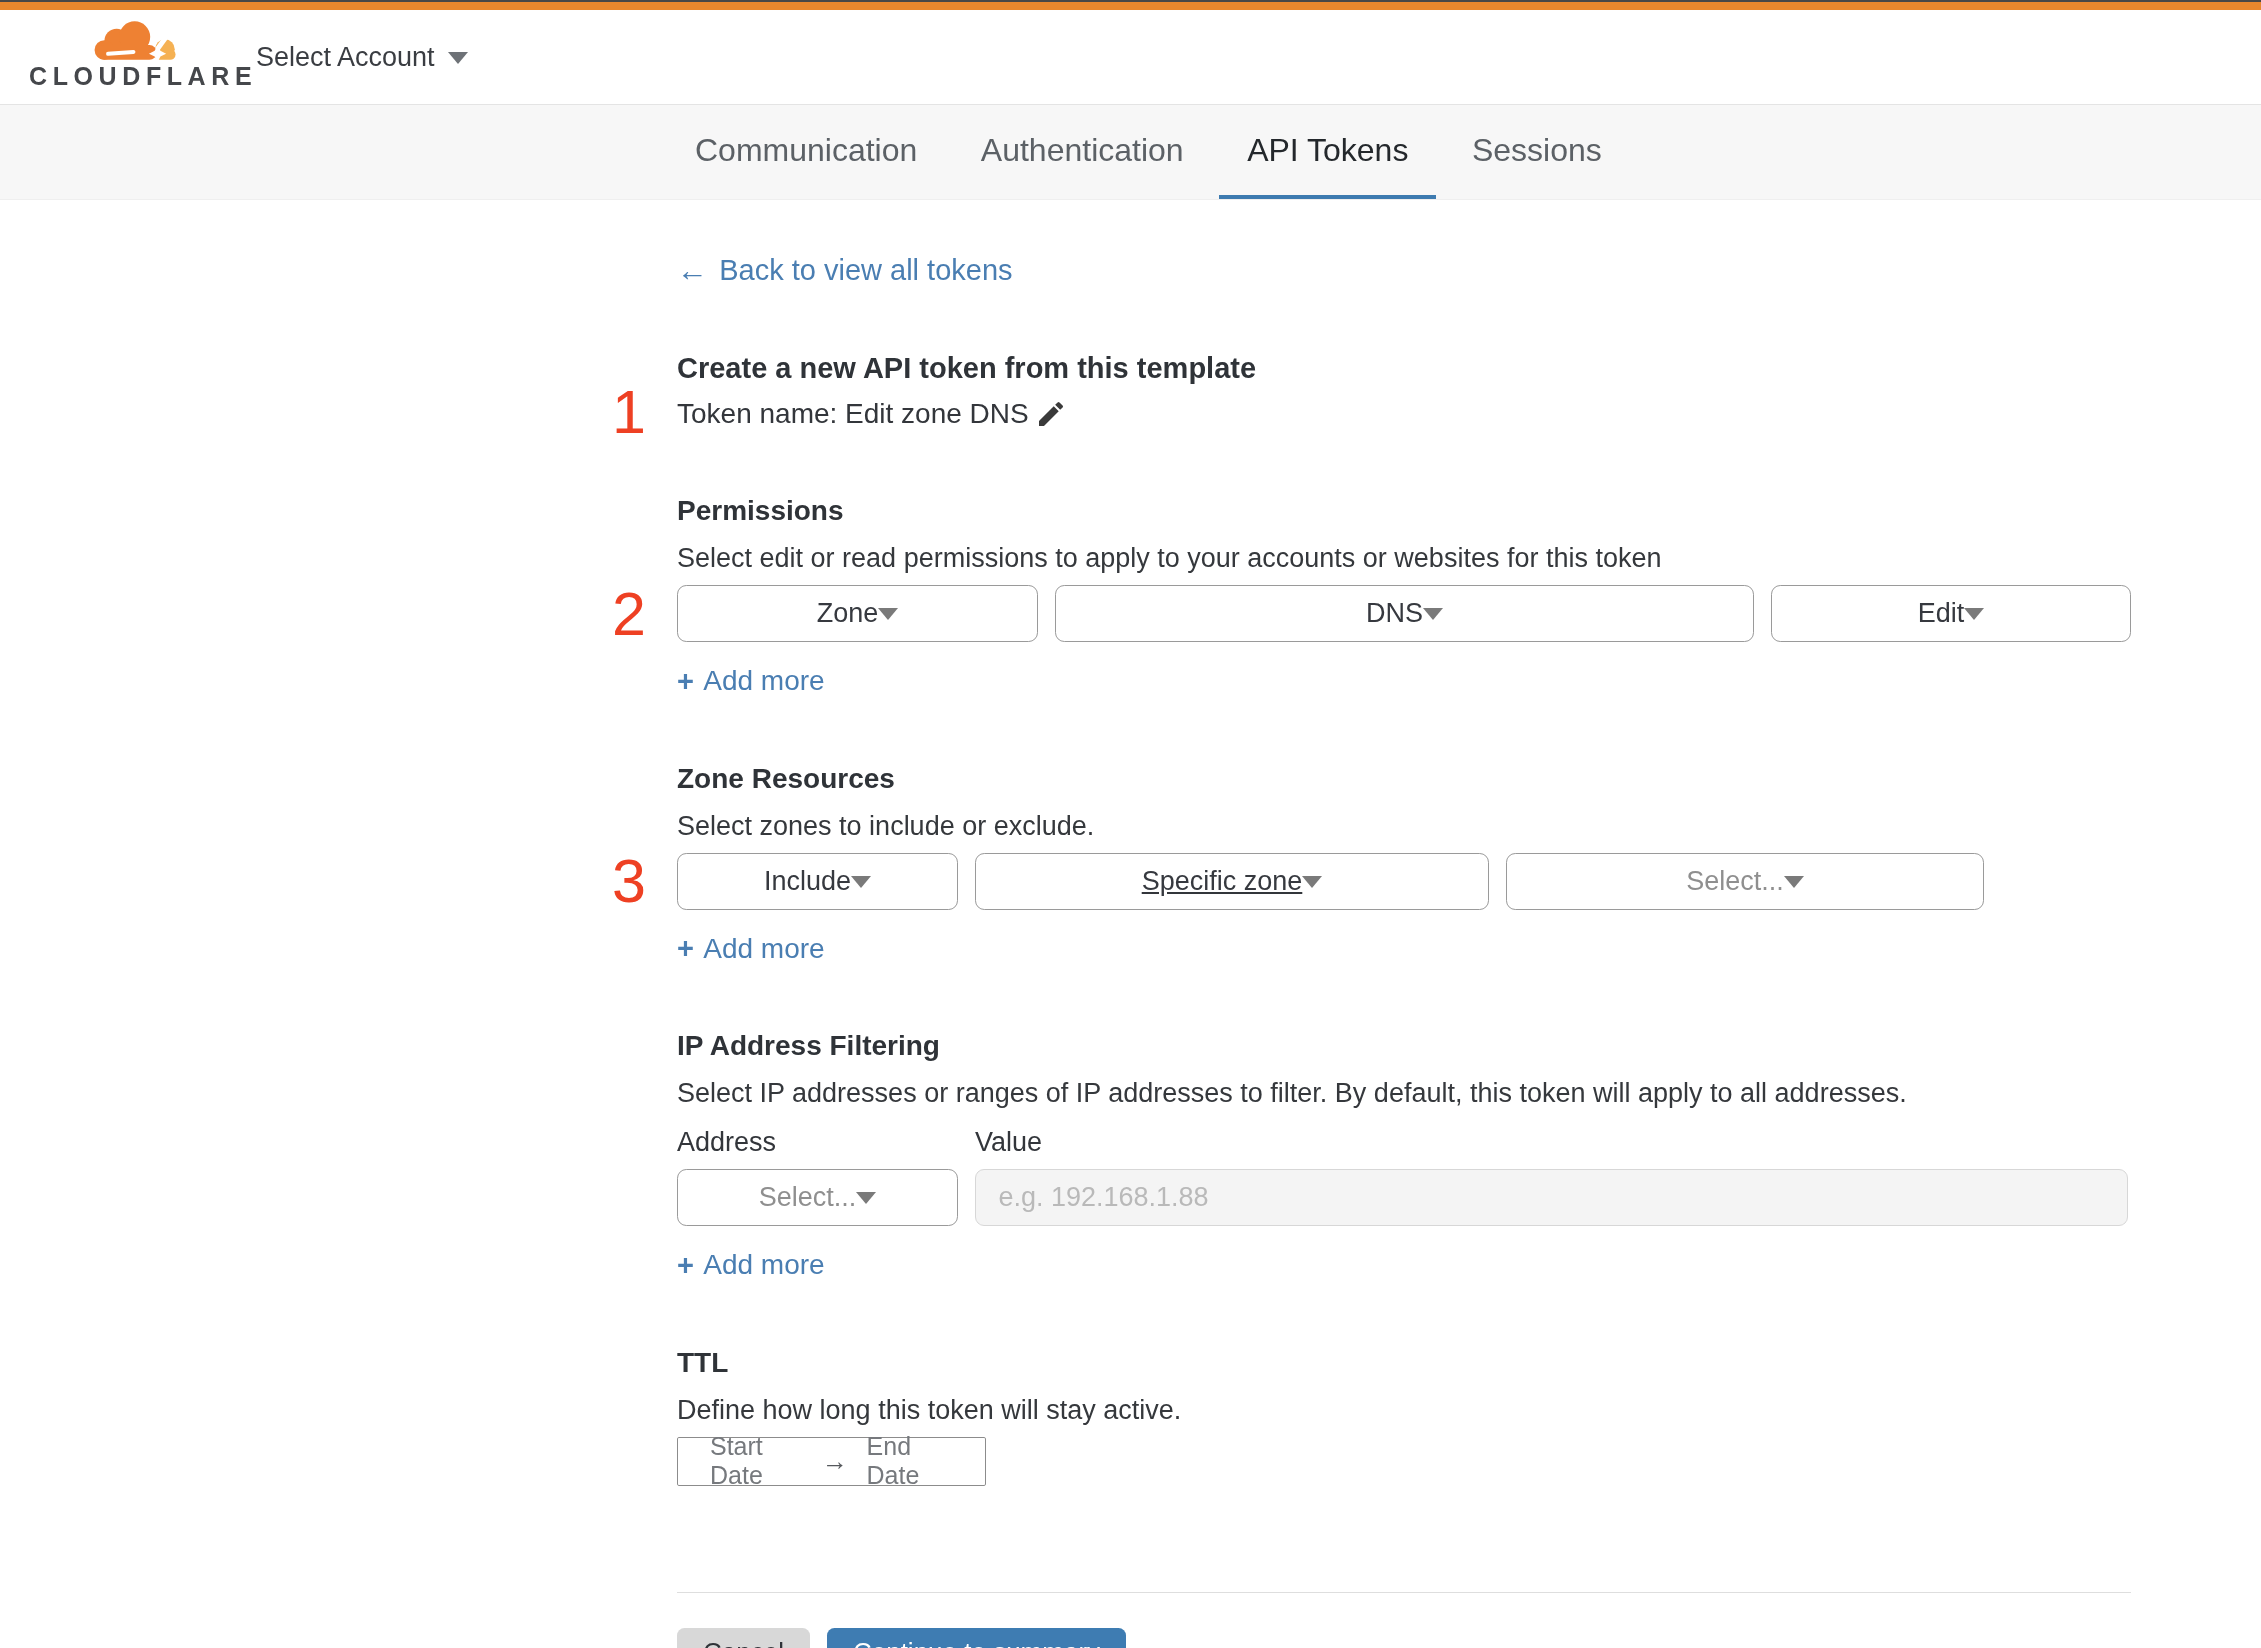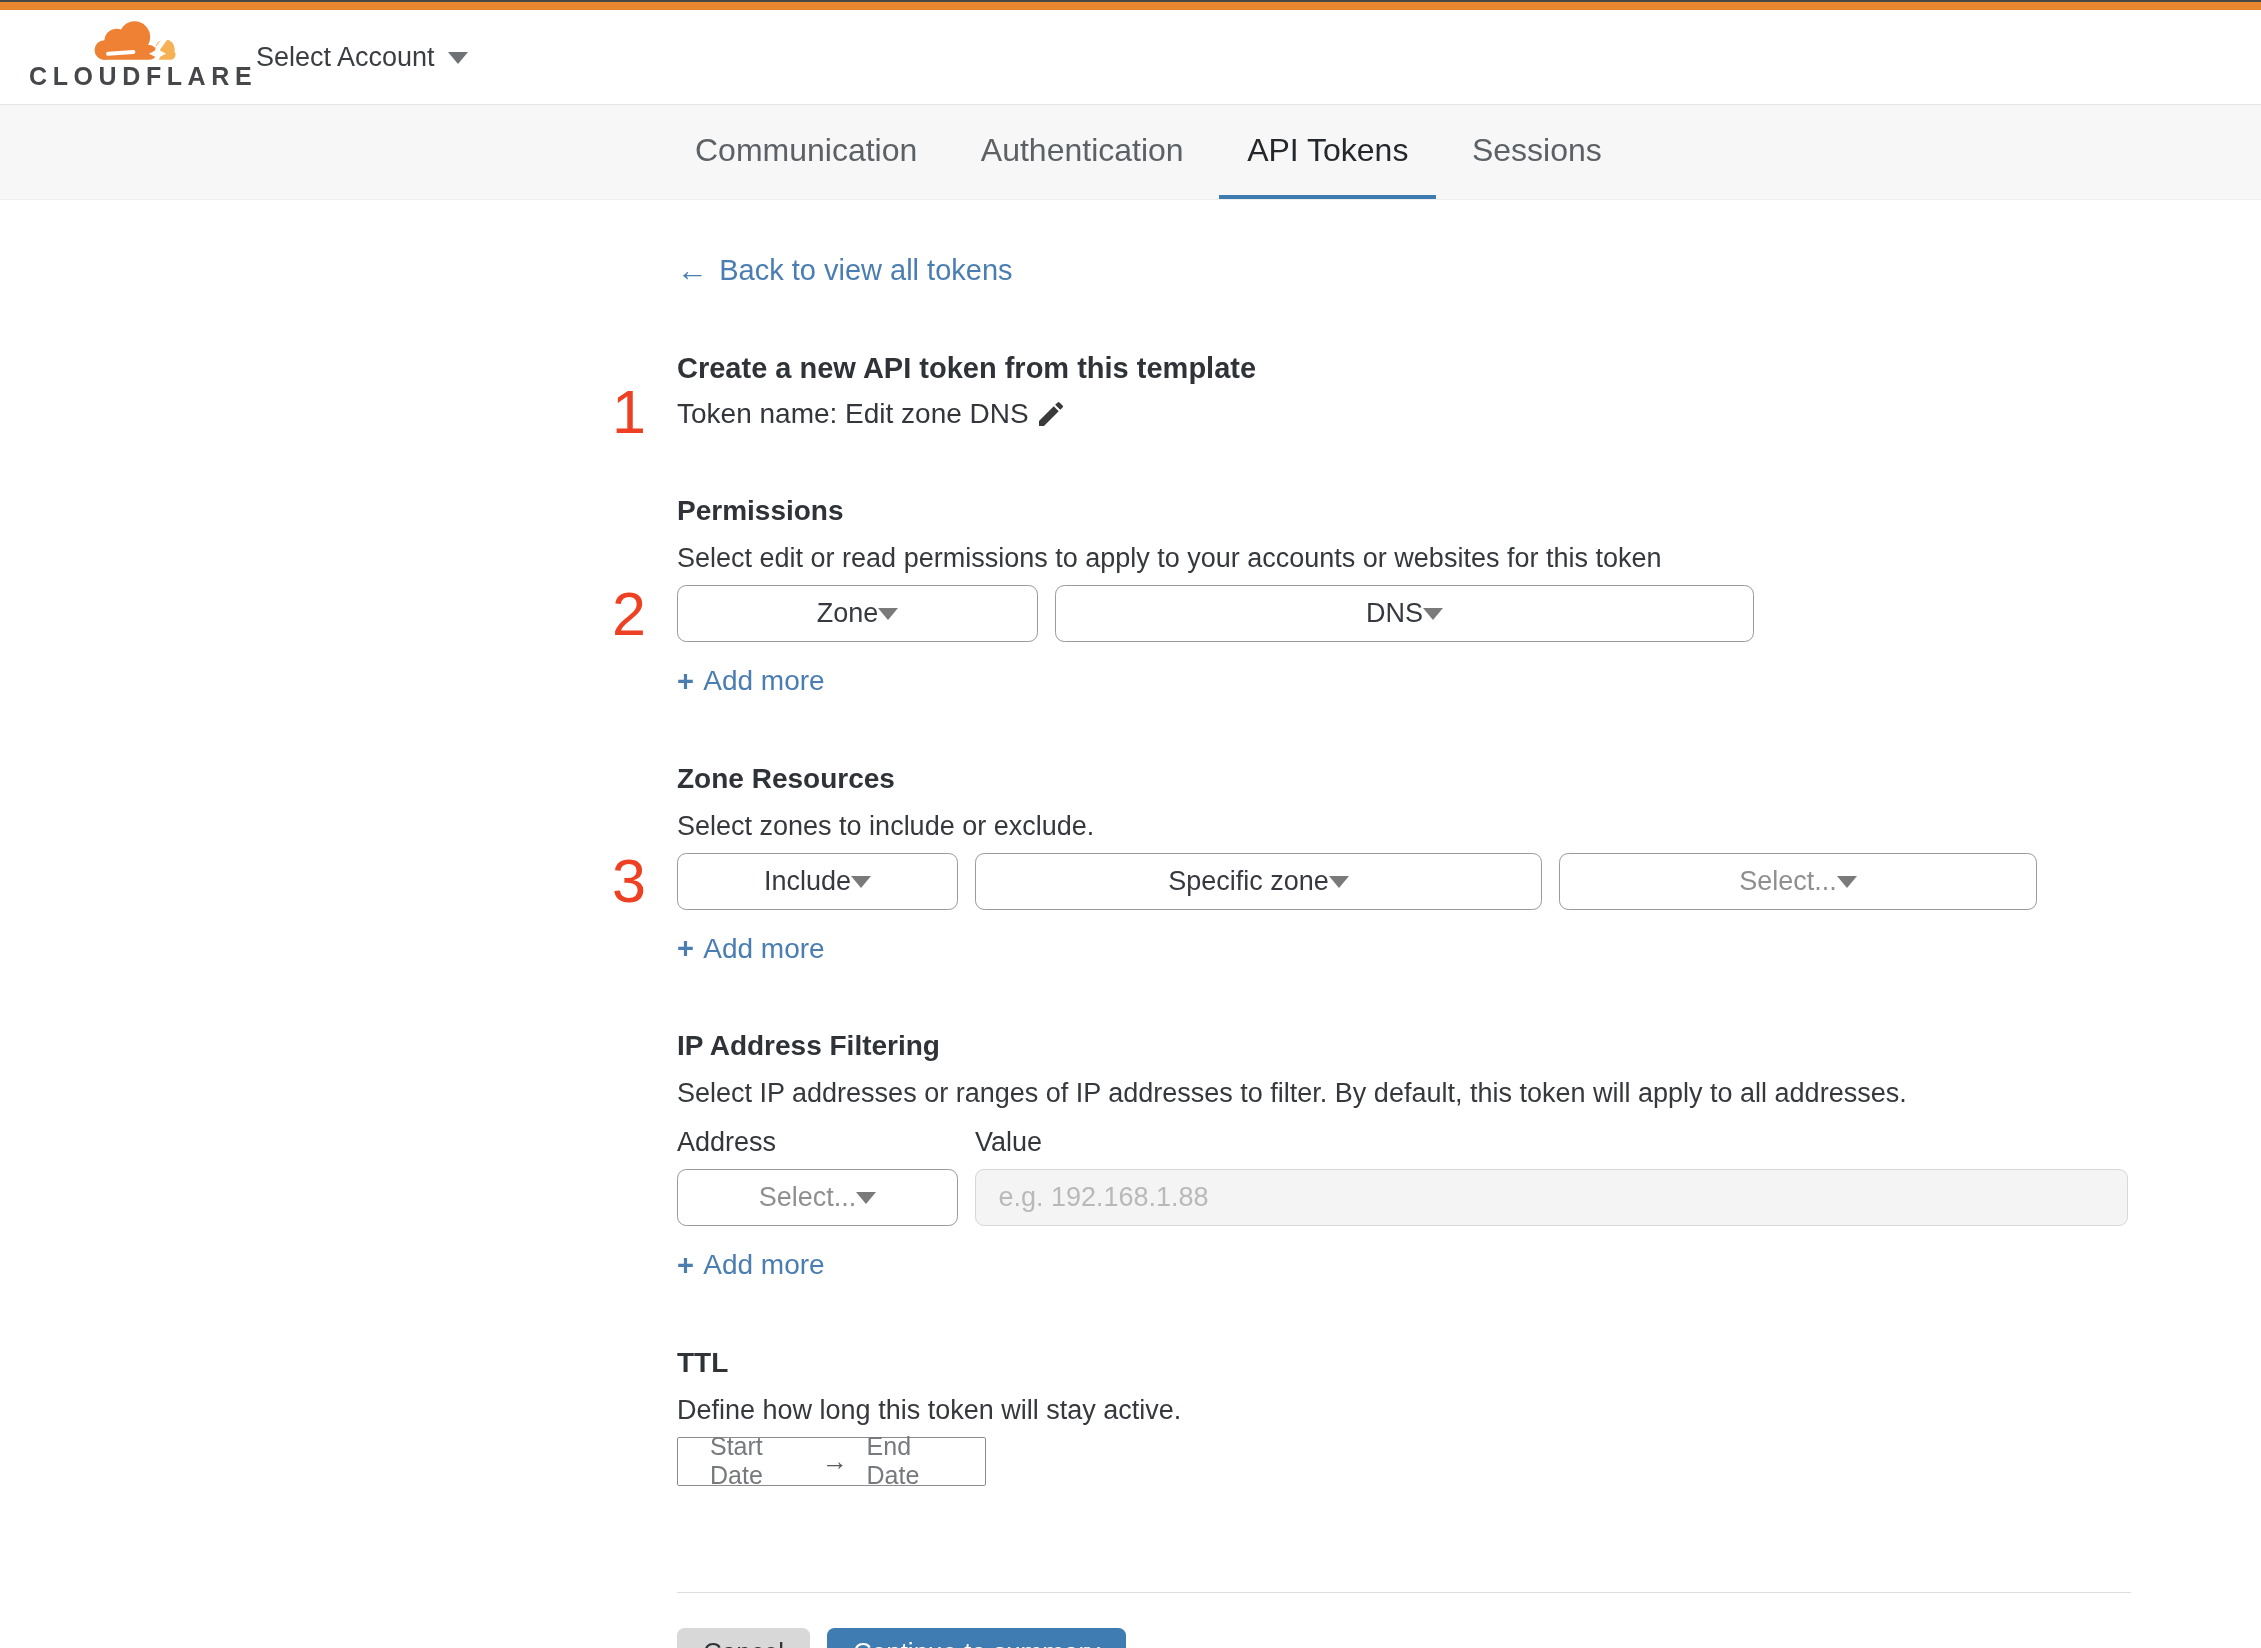--- a/index.html
+++ b/index.html
@@ -79,21 +79,21 @@
     padding:0 22.4px; cursor:pointer;
   }
   .select-value { font-size:27px; color:#36393f; }
   .select-value.muted { color:#8f8f8f; }
   .select-caret {
     width:0; height:0; border-left:10.3px solid transparent; border-right:10.3px solid transparent;
     border-top:12px solid #7a7a7a;
   }
 
   .w-perm-1 { width:361px; } .w-perm-2 { width:699px; } .w-perm-3 { width:360px; }
-  .w-zr-1 { width:281px; } .w-zr-2 { width:567px; } .w-zr-3 { width:478px; }
+  .w-zr-1 { width:281px; } .w-zr-2 { width:514px;text-decoration:underline; } .w-zr-3 { width:478px; }
   .w-ip-1 { width:281px; }
 
   .add-more {
     margin-top:22.4px; display:inline-flex; align-items:center; gap:9.3px;
     font-size:28px; color:#4a7eb2; cursor:pointer;
   }
   .plus { font-weight:700; font-size:29px; }
 
   .field-labels { margin-top:17.7px; display:flex; }
   .field-label { font-size:27px; color:#33363b; }
@@ -185,20 +185,24 @@
     <div class="control-row step-block">
       <span class="step-num">2</span>
       <div class="select-box w-perm-1">
         <span class="select-value">Zone</span>
         <span class="select-caret"></span>
       </div>
       <div class="select-box w-perm-2">
         <span class="select-value">DNS</span>
         <span class="select-caret"></span>
       </div>
+      <div class="select-box w-perm-3">
+        <span class="select-value">Edit</span>
+        <span class="select-caret"></span>
+      </div>
     </div>
     <div class="add-more">
       <span class="plus">+</span>
       <span>Add more</span>
     </div>
   </div>
 
   <div class="section">
     <h3 class="title">Zone Resources</h3>
     <div class="desc">Select zones to include or exclude.</div>

